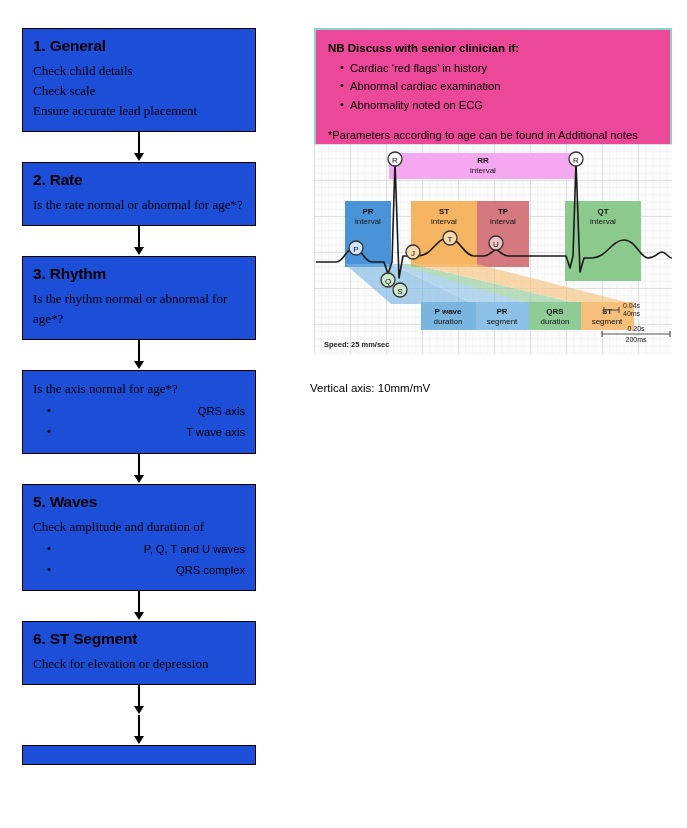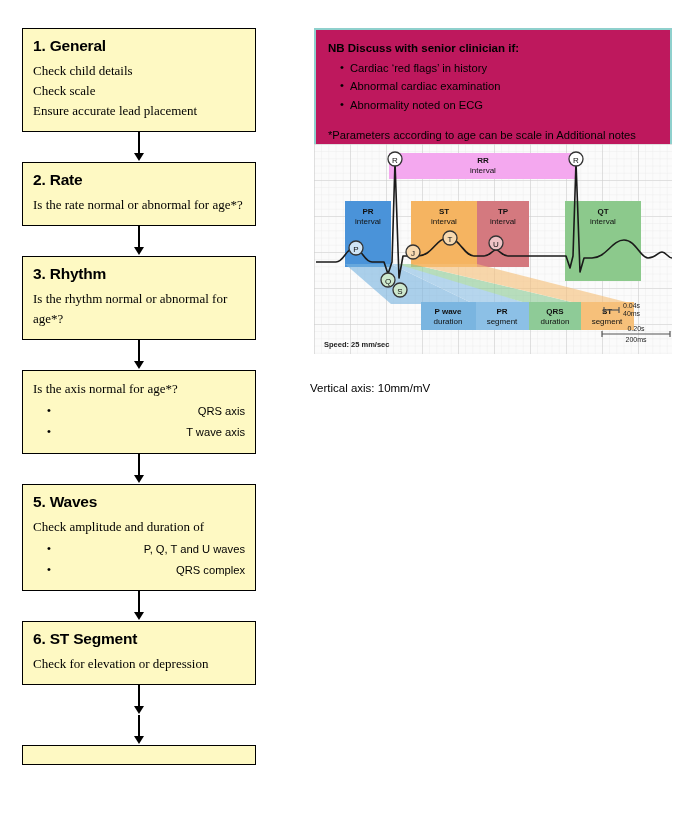--- a/index.html
+++ b/index.html
@@ -18,21 +18,21 @@
 
   
   #flowchart {
     position: absolute;
     left: 22px;
     top: 28px;
     width: 234px;
   }
   .step-box {
     box-sizing: border-box;
-    background: #fef9c3;
+    background: #1d4ed8;
     border: 1.5px solid #000000;
     padding: 8px 10px 10px 10px;
     width: 234px;
   }
   .step-title {
     font-size: 15.5px;
     font-weight: bold;
     letter-spacing: -0.2px;
     margin: 0 0 6px 0;
     line-height: 1.15;
@@ -87,21 +87,21 @@
     border-top: 8px solid #000;
   }
 
   
   #nb-box {
     position: absolute;
     left: 314px;
     top: 28px;
     width: 358px;
     box-sizing: border-box;
-    background: #be185d;
+    background: #ec4899;
     border: 2.5px solid #8fd0cd;
     padding: 10px 12px 11px 12px;
   }
   #nb-heading {
     font-size: 11.5px;
     font-weight: bold;
     margin: 0 0 2px 0;
     line-height: 1.5;
   }
   #nb-list {
@@ -213,21 +213,21 @@
     <div class="step-box"></div>
   </div>
 
 <div id="nb-box">
   <p id="nb-heading">NB Discuss with senior clinician if:</p>
   <ul id="nb-list">
       <li>Cardiac ‘red flags’ in history</li>
       <li>Abnormal cardiac examination</li>
       <li>Abnormality noted on ECG</li>
     </ul>
-  <p id="nb-footnote">*Parameters according to age can be scale in Additional notes</p>
+  <p id="nb-footnote">*Parameters according to age can be found in Additional notes</p>
 </div>
 
 <div id="ecg-figure">
   <svg id="ecg-svg" width="358" height="218" viewBox="0 0 358 218" xmlns="http://www.w3.org/2000/svg">
     <defs>
       <pattern id="smallgrid" width="7.2" height="7.2" patternUnits="userSpaceOnUse">
         <path d="M 7.2 0 L 0 0 0 7.2" fill="none" stroke="#e6e6e6" stroke-width="0.7"></path>
       </pattern>
       <pattern id="biggrid" width="36" height="36" patternUnits="userSpaceOnUse">
         <rect width="36" height="36" fill="url(#smallgrid)"></rect>

